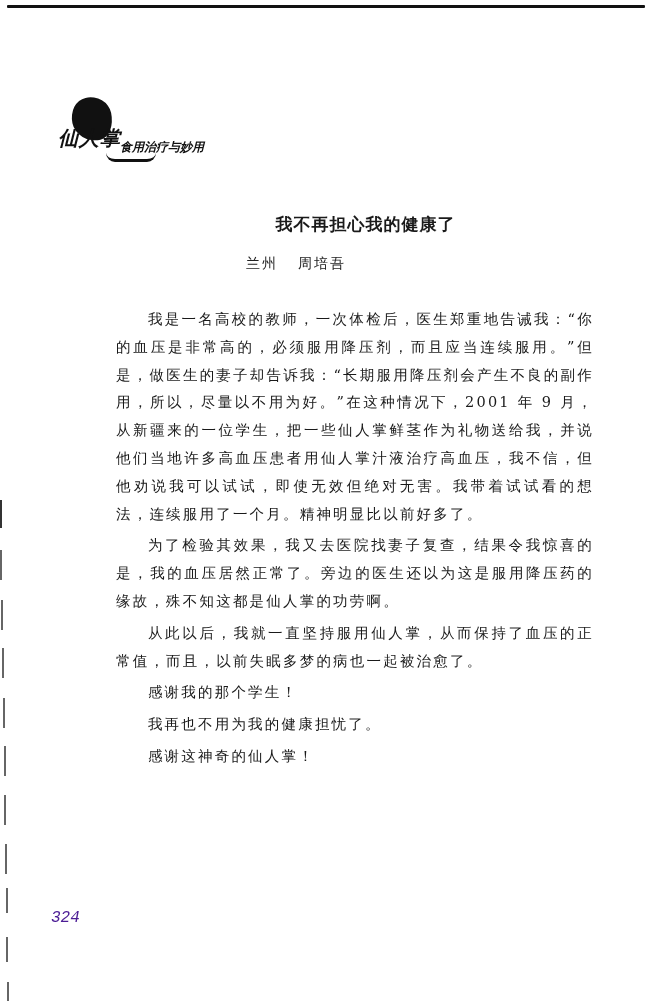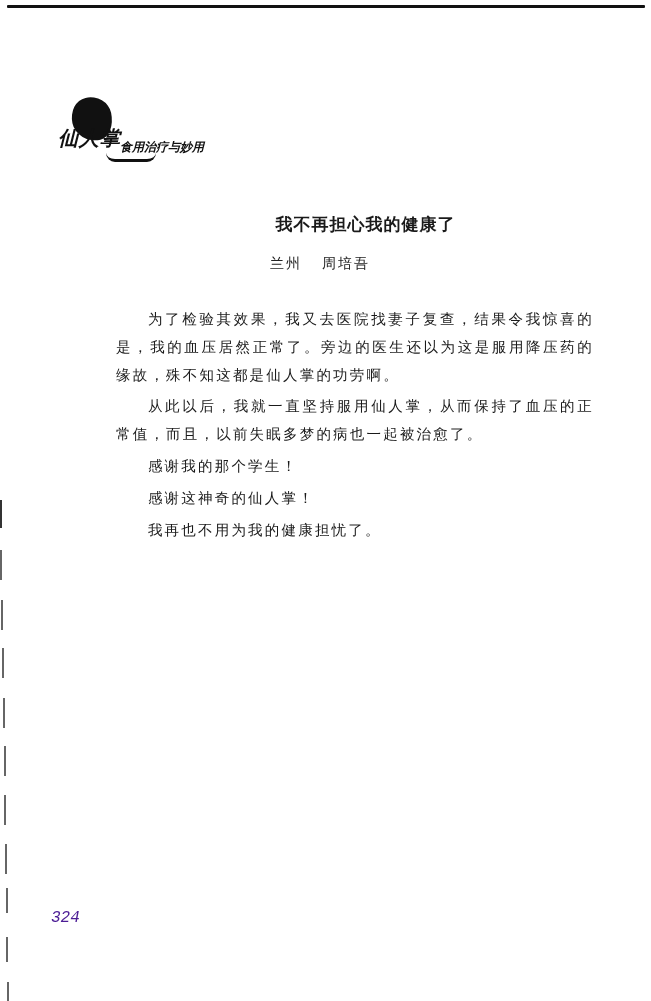--- a/index.html
+++ b/index.html
@@ -28,21 +28,21 @@
     .logo-swoosh {
       position: absolute; left: 56px; top: 58px; width: 50px; height: 6px;
       border-bottom: 3px solid #111; border-radius: 0 0 30px 30px;
     }
     .article-title {
       position: absolute; left: 0; width: 651px; top: 213px; text-align: center;
       font-size: 17px; font-weight: bold; letter-spacing: 1px; padding-left: 40px;
     }
     .byline {
       position: absolute; left: 0; width: 592px; top: 255px; text-align: center;
-      font-size: 14px; letter-spacing: 2px; color: #222; padding-left: 24px;
+      font-size: 14px; letter-spacing: 2px; color: #222;
     }
     .byline .gap { display: inline-block; width: 20px; }
     .body-text {
       position: absolute; left: 116px; top: 306px; width: 478px;
       font-size: 14.5px; line-height: 27.8px; letter-spacing: 2.2px; text-align: justify;
     }
     .para { margin: 0; text-indent: 2.2em; }
     .para + .para { margin-top: 4px; }
     .para.short { text-indent: 2.2em; }
     .page-number {
@@ -65,25 +65,26 @@
   <div class="logo-swoosh"></div>
 </div>
 
 <div class="article-title">我不再担心我的健康了</div>
 
 <div class="byline">
   <span>兰州</span><span class="gap"></span><span>周培吾</span>
 </div>
 
 <div class="body-text">
+  <p class="para">我是一名高校的教师，一次体检后，医生郑重地告诫我：“你的血压是非常高的，必须服用降压剂，而且应当连续服用。”但是，做医生的妻子却告诉我：“长期服用降压剂会产生不良的副作用，所以，尽量以不用为好。”在这种情况下，2001 年 9 月，从新疆来的一位学生，把一些仙人掌鲜茎作为礼物送给我，并说他们当地许多高血压患者用仙人掌汁液治疗高血压，我不信，但他劝说我可以试试，即使无效但绝对无害。我带着试试看的想法，连续服用了一个月。精神明显比以前好多了。</p>
   <p class="para">为了检验其效果，我又去医院找妻子复查，结果令我惊喜的是，我的血压居然正常了。旁边的医生还以为这是服用降压药的缘故，殊不知这都是仙人掌的功劳啊。</p>
   <p class="para">从此以后，我就一直坚持服用仙人掌，从而保持了血压的正常值，而且，以前失眠多梦的病也一起被治愈了。</p>
   <p class="para short">感谢我的那个学生！</p>
+  <p class="para short">我再也不用为我的健康担忧了。</p>
   <p class="para short">感谢这神奇的仙人掌！</p>
-  <p class="para short">我再也不用为我的健康担忧了。</p>
 </div>
 
 <div class="page-number">324</div>
 
 <div class="edge-mark" style="left:0px;top:500px;height:28px;background:#333;"></div>
 <div class="edge-mark" style="left:0px;top:550px;height:30px;"></div>
 <div class="edge-mark" style="left:1px;top:600px;height:30px;"></div>
 <div class="edge-mark" style="left:2px;top:648px;height:30px;"></div>
 <div class="edge-mark" style="left:3px;top:698px;height:30px;"></div>
 <div class="edge-mark" style="left:4px;top:746px;height:30px;"></div>

